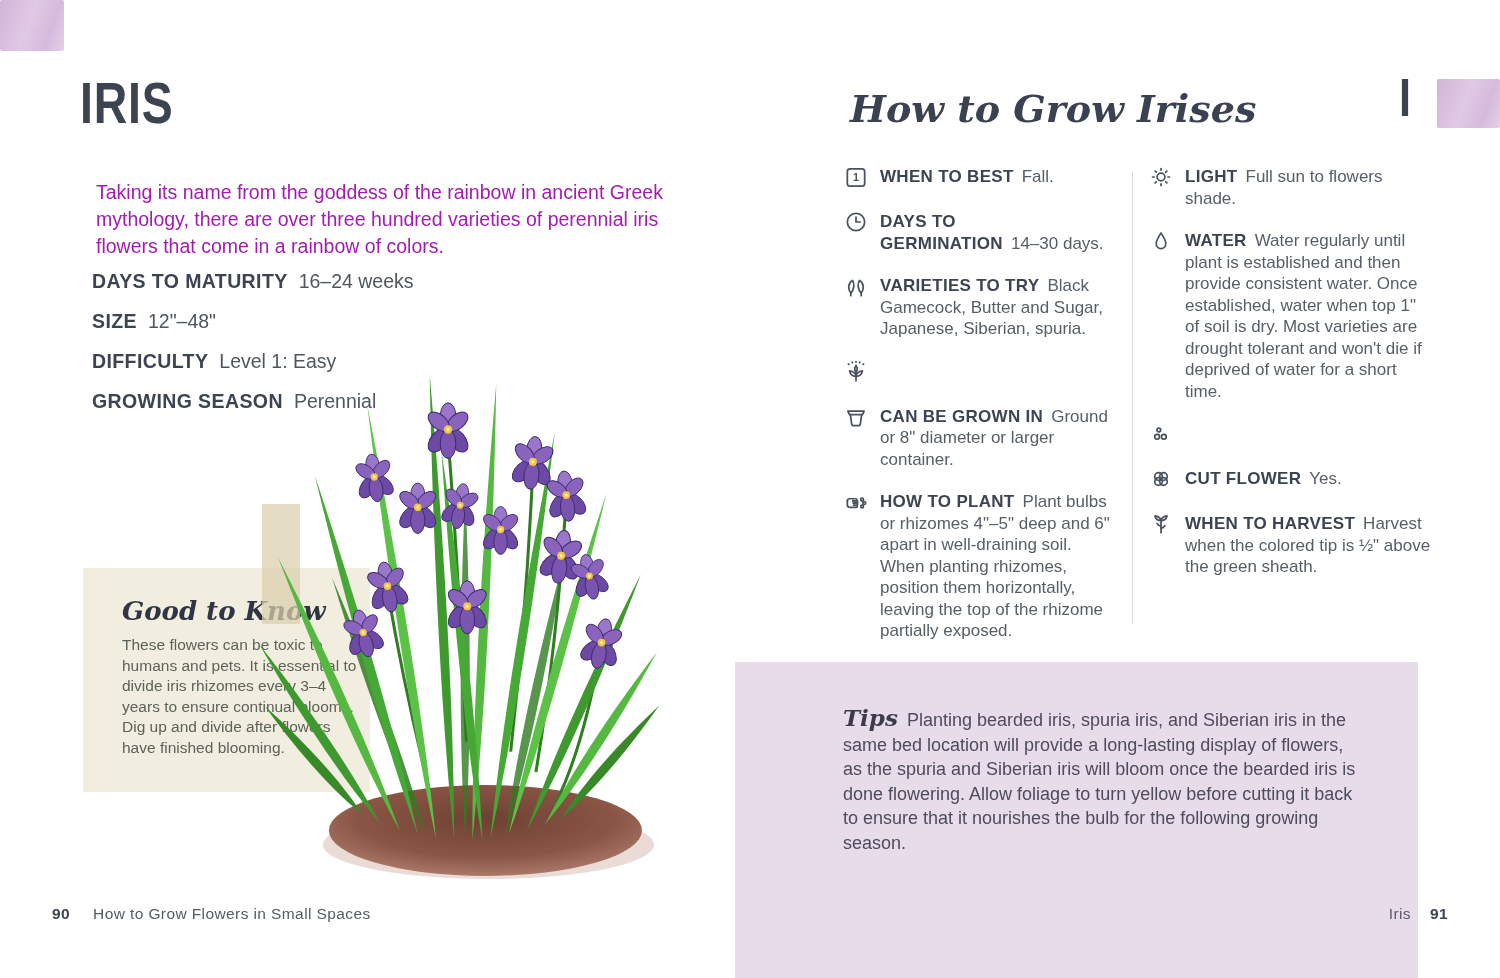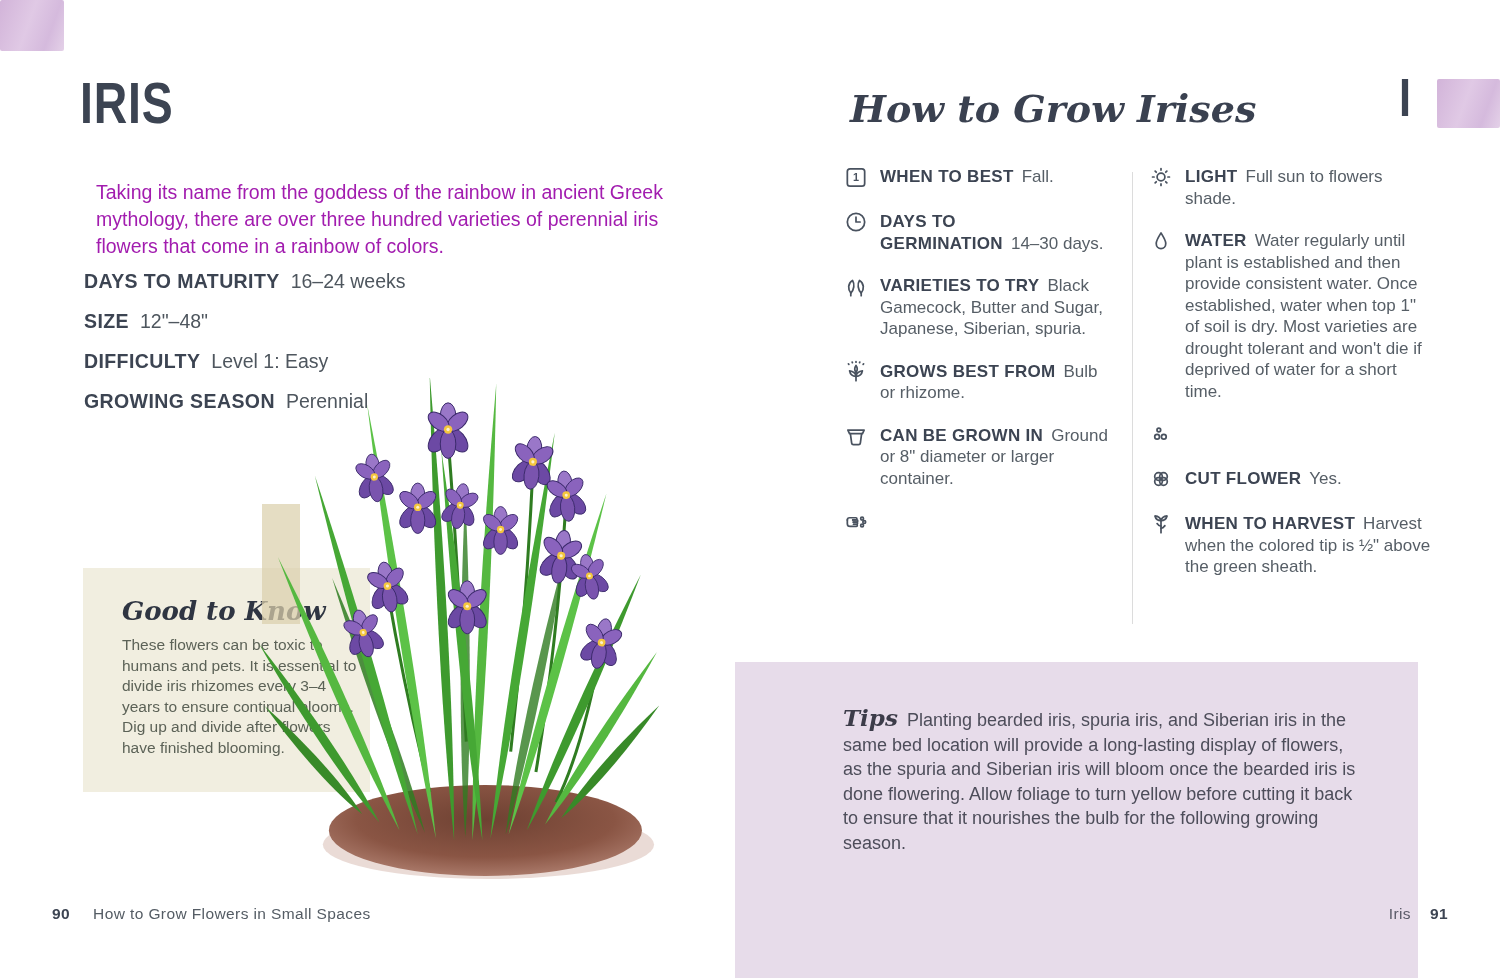--- a/index.html
+++ b/index.html
@@ -10,21 +10,21 @@
   .swatch{position:absolute;border-radius:2px;
           background:linear-gradient(110deg,#d2b4d9 0%,#e0c9e5 45%,#d5badd 75%,#e4d1e8 100%);}
   .swatch-left{left:0;top:77;width:64px;height:51px;}
   .swatch-right{left:1437px;top:79px;width:63px;height:49px;}
 
   
   .title{position:absolute;left:80px;top:74px;margin:0;font-size:58px;font-weight:bold;
          color:#3c4452;letter-spacing:1px;transform:scaleX(.8);transform-origin:left top;line-height:1;}
   .intro{position:absolute;left:80px;top:163px;width:585px;margin:16px;
          font-size:19.5px;line-height:27px;color:#a21caf;}
-  .specs{position:absolute;left:84px;top:271px;}
+  .specs{position:absolute;left:92px;top:271px;}
   .spec-row{margin:0 0 19px 0;font-size:19.5px;line-height:21px;color:#4e565e;}
   .spec-label{font-weight:bold;color:#3c4452;letter-spacing:.4px;margin-right:11px;}
 
   .card{position:absolute;left:83px;top:568px;width:287px;height:224px;background:#f1eee0;z-index:1;}
   .card-heading{margin:28px 0 9px 39px;font-size:26px;color:#2f3542;}
   .card-body{margin:0 8px 0 39px;font-size:15.5px;line-height:20.6px;color:#5c6257;}
   .tape{position:absolute;left:262px;top:504px;width:38px;height:120px;background:#dbd0ac;opacity:.72;z-index:2;}
   .iris-art{position:absolute;left:258px;top:378px;width:470px;height:505px;z-index:3;}
 
   .script{font-family:"DejaVu Serif",serif;font-style:italic;font-weight:bold;}
@@ -208,21 +208,20 @@
     <div class="care-item">
       <span class="care-icon">
         <svg viewBox="0 0 24 24">
             <path d="M12 20 C12 16.5 12 14 12 11.5"></path>
             <path d="M12 16 C9 16 6.6 14 6.1 11 C9.6 11.4 11.6 13.4 12 16 Z"></path>
             <path d="M12 16 C15 16 17.4 14 17.9 11 C14.4 11.4 12.4 13.4 12 16 Z"></path>
             <path d="M12 12.5 C10.6 10.6 10.6 8 12 6 C13.4 8 13.4 10.6 12 12.5 Z"></path>
             <path d="M5 4.6 L5.4 5 M8.5 2.9 L8.7 3.4 M12 2.3 V2.9 M15.5 2.9 L15.3 3.4 M19 4.6 L18.6 5"></path>
           </svg>
       </span>
-      <p class="care-text"><span class="care-label">GROWS BEST FROM</span><span>Bulb or rhizome.</span></p>
     </div>
 
     <div class="care-item">
       <span class="care-icon">
         <svg viewBox="0 0 24 24">
             <path d="M4.5 6.5 H19.5 L18 9.8 H6 Z"></path>
             <path d="M6.8 9.8 L8 18.6 C8.1 19.5 8.8 20 9.6 20 H14.4 C15.2 20 15.9 19.5 16 18.6 L17.2 9.8"></path>
           </svg>
       </span>
       <p class="care-text"><span class="care-label">CAN BE GROWN IN</span><span>Ground or 8" diameter or larger container.</span></p>
@@ -233,20 +232,21 @@
         <svg viewBox="0 0 24 24">
             <path d="M4 11 C4 9.8 4.9 9 6.1 9 H12 C13.1 9 13.1 11 12 11 H9"></path>
             <path d="M9 11 H12.8 C13.9 11 13.9 13 12.8 13 H9.5"></path>
             <path d="M9.5 13 H12.6 C13.7 13 13.7 15 12.6 15 H9.8"></path>
             <path d="M9.8 15 H12.4 C13.5 15 13.5 17 12.4 17 H6.5 C5.1 17 4 15.9 4 14.5 V11"></path>
             <circle cx="17.6" cy="9.8" r="1.3"></circle>
             <circle cx="19.6" cy="13" r="1.3"></circle>
             <circle cx="17.6" cy="16.2" r="1.3"></circle>
           </svg>
       </span>
+      <p class="care-text"><span class="care-label">HOW TO PLANT</span><span>Plant bulbs or rhizomes 4"–5" deep and 6" apart in well-draining soil. When planting rhizomes, position them horizontally, leaving the top of the rhizome partially exposed.</span></p>
     </div>
   </div>
 
   <div class="col col-right">
 
     <div class="care-item">
       <span class="care-icon">
         <svg viewBox="0 0 24 24">
             <circle cx="12" cy="12" r="3.6"></circle>
             <path d="M12 4.2 V5.6 M12 18.4 V19.8 M4.2 12 H5.6 M18.4 12 H19.8 M6.6 6.6 L7.6 7.6 M16.4 16.4 L17.4 17.4 M17.4 6.6 L16.4 7.6 M7.6 16.4 L6.6 17.4"></path>

